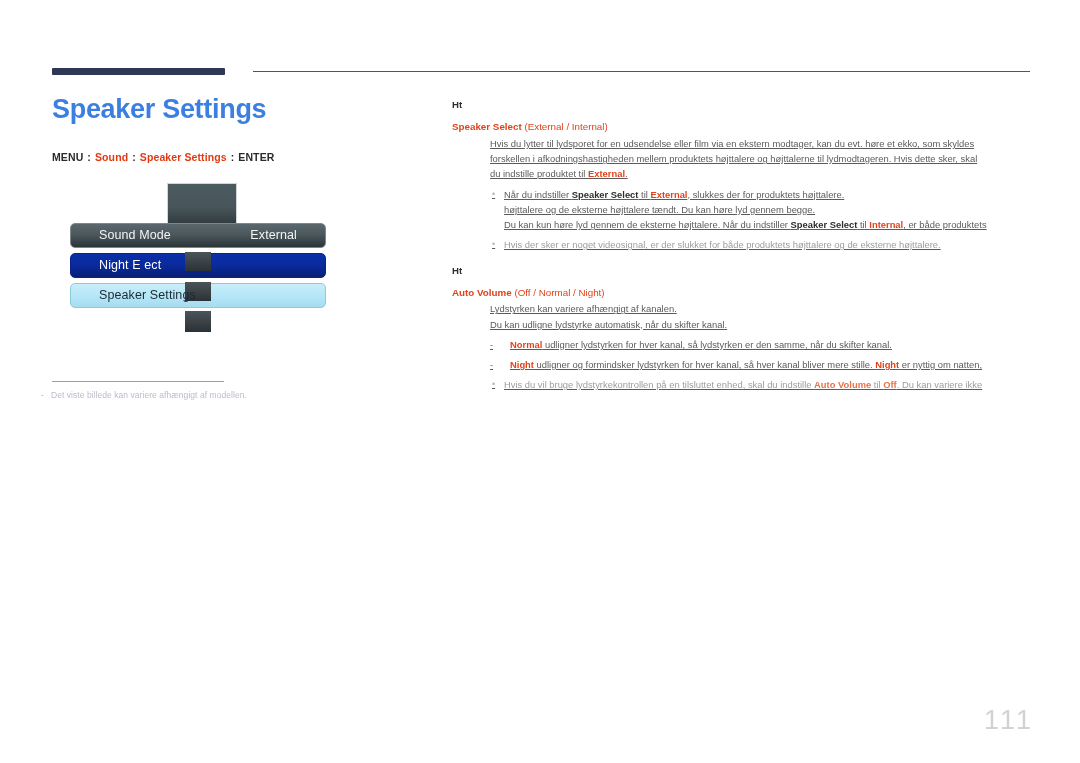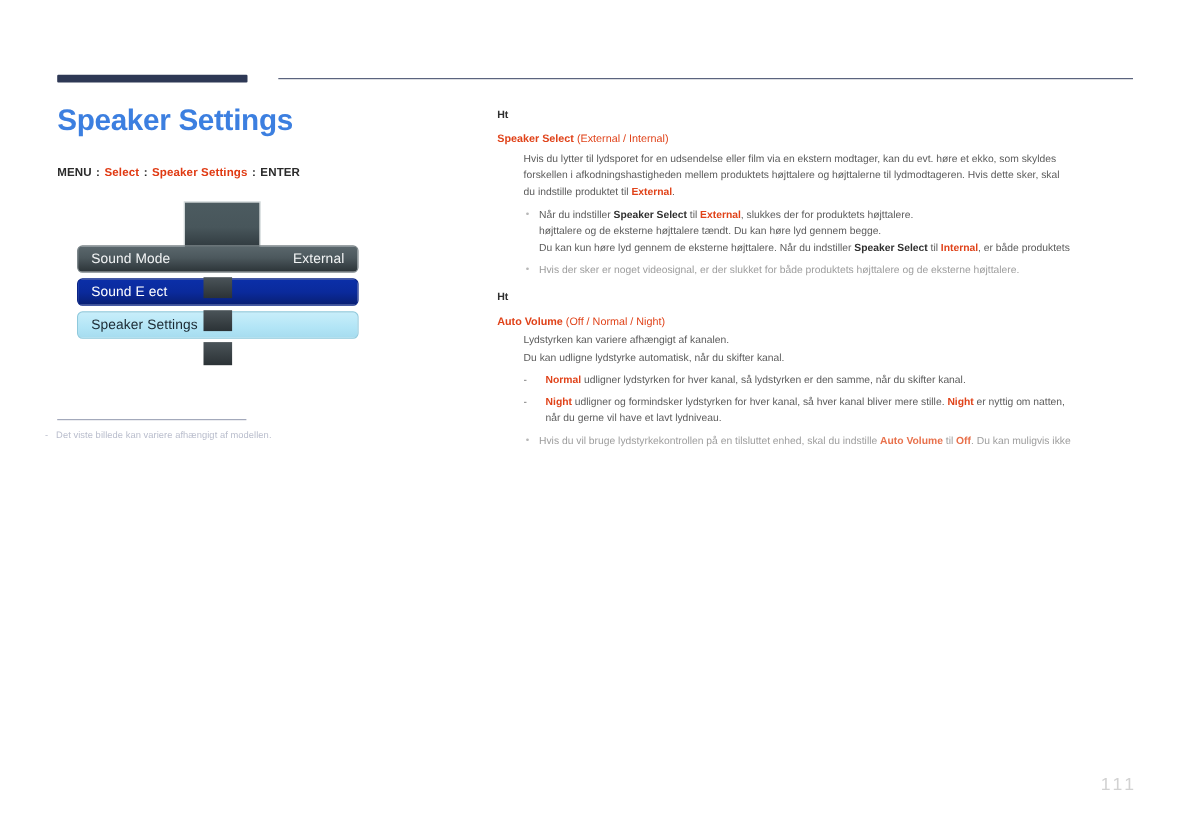--- a/index.html
+++ b/index.html
@@ -89,21 +89,21 @@
   .osd-row {
     position: absolute;
     left: 18px;
     width: 256px;
     height: 25px;
     border-radius: 5px;
     box-sizing: border-box;
     display: flex;
     align-items: center;
     justify-content: space-between;
-    padding: 0 12px;
+    padding: 0 28px;
     font-size: 12.5px;
     letter-spacing: 0.1px;
   }
   .osd-row .osd-label { position: relative; z-index: 2; }
   .osd-row .osd-value { position: relative; z-index: 2; }
 
   .osd-row-mode {
     top: 40px;
     background: linear-gradient(180deg, #5a676c 0%, #4c585d 45%, #2c3438 100%);
     color: #f2f4f5;
@@ -187,21 +187,22 @@
   }
   .sec-title {
     font-size: 9.8px;
     font-weight: bold;
     color: #e0431a;
     line-height: 1.62;
   }
   .sec-title .paren { color: #e0431a; font-weight: normal; }
 
   .sec-body {
-    margin-left: 24px;
+    margin-left: 38px;
+    text-decoration: underline;
   }
   .para {
     color: #5b5b5b;
   }
 
   .b-item {
     display: flex;
     align-items: flex-start;
     margin-top: 5px;
   }
@@ -228,61 +229,61 @@
   .muted b { color: #e8714c; }
 
   b.k { color: #e0431a; font-weight: bold; }
   b.kd { color: #2f2f2f; font-weight: bold; }
 
   
   .page-num {
     position: absolute;
     right: 46px;
     top: 705px;
-    font-size: 16px;
+    font-size: 27px;
     color: #d2d2d2;
     letter-spacing: 3px;
     font-weight: normal;
   }
 </style>
 </head>
 <body>
 
 <div class="rule-thick"></div>
 <div class="rule-thin"></div>
 
 <div class="left-col">
 
   <h1 class="page-title">Speaker Settings</h1>
 
   <div class="breadcrumb">
     <span>MENU</span>
     <span class="sep">:</span>
-    <span class="hot">Select</span>
+    <span class="hot">Sound</span>
     <span class="sep">:</span>
     <span class="hot">Speaker Settings</span>
     <span class="sep">:</span>
     <span>ENTER</span>
   </div>
 
   <div class="osd">
 
     <div class="osd-screen"></div>
 
     <div class="osd-tab tab-effect"></div>
     <div class="osd-tab tab-speaker"></div>
     <div class="osd-tab tab-bottom"></div>
 
     <div class="osd-row osd-row-mode">
       <span class="osd-label">Sound Mode</span>
       <span class="osd-value">External</span>
     </div>
 
     <div class="osd-row osd-row-effect">
-      <span class="osd-label">Sound E ect</span>
+      <span class="osd-label">Night E ect</span>
       <span class="osd-value"></span>
     </div>
 
     <div class="osd-row osd-row-speaker">
       <span class="osd-label">Speaker Settings</span>
       <span class="osd-value"></span>
     </div>
 
   </div>
 </div>
@@ -344,28 +345,27 @@
 
       <div class="b-item">
         <span class="b-dash">-</span>
         <span class="b-text"><b class="k">Normal</b><span> udligner lydstyrken for hver kanal, så lydstyrken er den samme, når du skifter kanal.</span></span>
       </div>
 
       <div class="b-item">
         <span class="b-dash">-</span>
         <span class="b-text">
           <div><b class="k">Night</b><span> udligner og formindsker lydstyrken for hver kanal, så hver kanal bliver mere stille. </span><b class="k">Night</b><span> er nyttig om natten,</span></div>
-          <div>når du gerne vil have et lavt lydniveau.</div>
         </span>
       </div>
 
       <div class="b-item">
         <span class="b-dot">•</span>
         <span class="b-text muted">
-          <div><span>Hvis du vil bruge lydstyrkekontrollen på en tilsluttet enhed, skal du indstille </span><b>Auto Volume</b><span> til </span><b>Off</b><span>. Du kan muligvis ikke</span></div>
+          <div><span>Hvis du vil bruge lydstyrkekontrollen på en tilsluttet enhed, skal du indstille </span><b>Auto Volume</b><span> til </span><b>Off</b><span>. Du kan variere ikke</span></div>
         </span>
       </div>
 
     </div>
   </div>
 
 </div>
 
 <div class="page-num">111</div>
 

